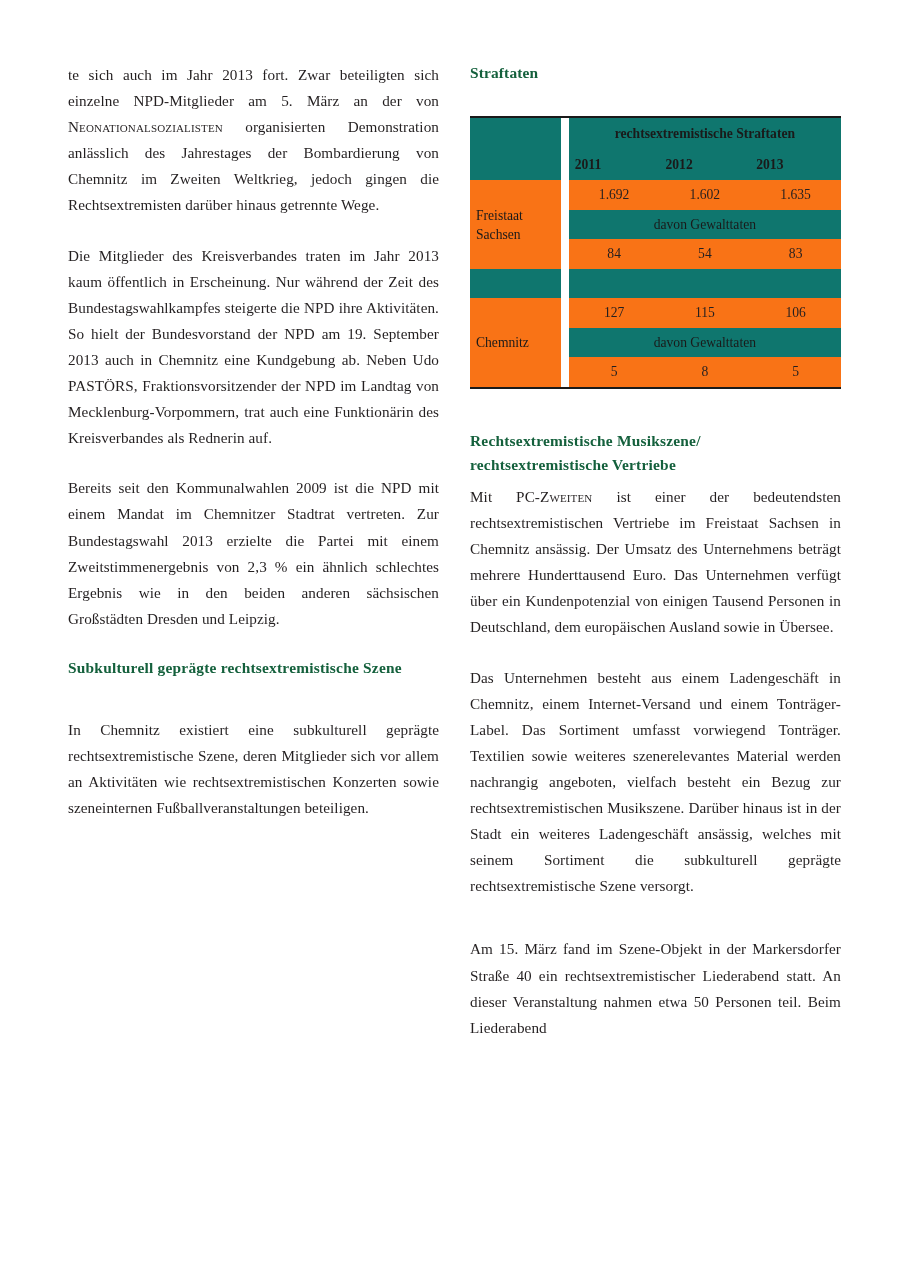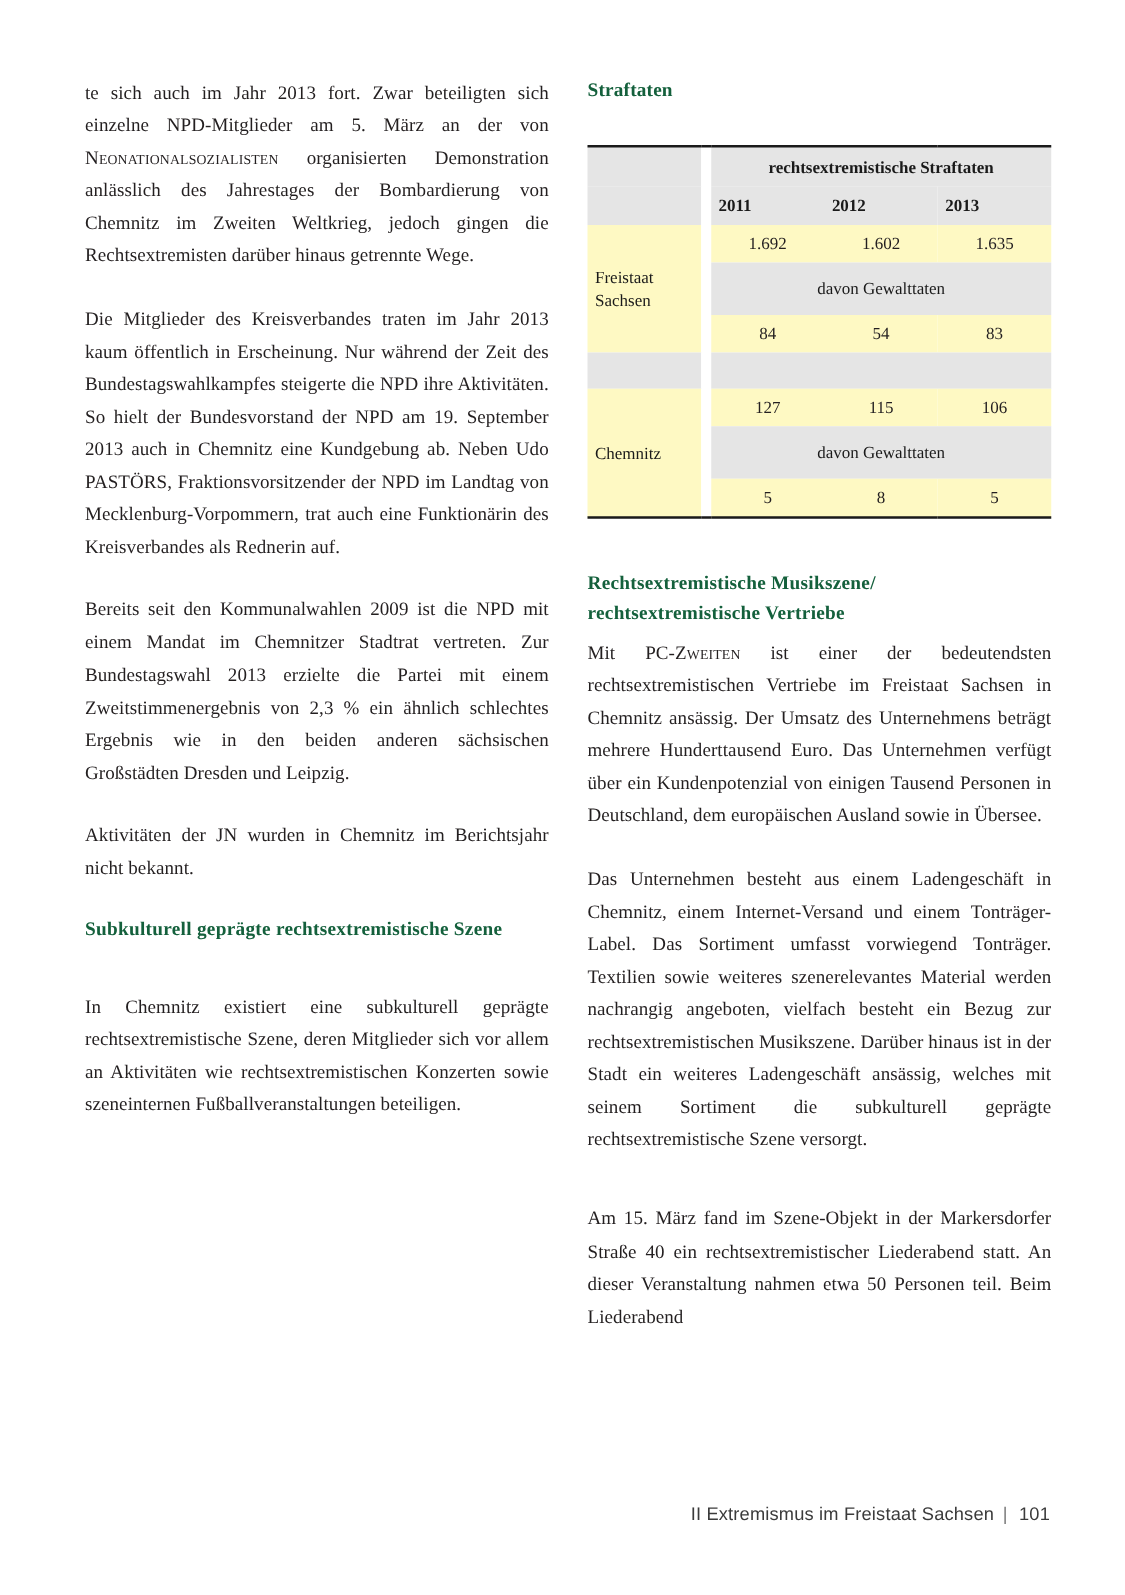--- a/index.html
+++ b/index.html
@@ -101,24 +101,24 @@
     font-size: 13.6px;
     line-height: 19px;
     color: #1a1a1a;
     background: #ffffff;
     padding-left: 6px;
     padding-right: 4px;
     margin-left: 38px;
   }
 
   td.shade {
-    background: #e5e5e5;
+    background: #0f766e;
   }
   td.plain {
-    background: #fef9c3;
+    background: #f97316;
   }
 
   td.num {
     text-align: center;
     font-size: 13.6px;
     color: #231f20;
   }
   td.yr {
     text-align: left;
     font-weight: bold;
@@ -134,21 +134,21 @@
   }
   td.span-sub {
     text-align: center;
     font-size: 13.6px;
     color: #1a1a1a;
   }
 
   tr.hrow-title td { height: 31px; }
   tr.hrow-years td { height: 31px; }
   tr.data-row td   { height: 30px; }
-  tr.band-row td   { height: 42px; }
+  tr.band-row td   { height: 29px; }
   tr.gap-row  td   { height: 29px; }
 
   
   td.gutter {
     width: 8px;
     background: #ffffff;
     padding: 0;
   }
 
   .footer {
@@ -183,21 +183,20 @@
     <div class="col col-left">
 
       <p class="body-text">
         <span>te sich auch im Jahr 2013 fort. Zwar beteiligten sich einzelne NPD-Mitglieder am 5. März an der von </span><span class="smallcaps">Neonationalsozialisten</span><span> organisierten Demonstration anlässlich des Jahrestages der Bombardierung von Chemnitz im Zweiten Weltkrieg, jedoch gingen die Rechtsextremisten darüber hinaus getrennte Wege.</span>
       </p>
 
       <p class="body-text">Die Mitglieder des Kreisverbandes traten im Jahr 2013 kaum öffentlich in Erscheinung. Nur während der Zeit des Bundestagswahlkampfes steigerte die NPD ihre Aktivitäten. So hielt der Bundesvorstand der NPD am 19. September 2013 auch in Chemnitz eine Kundgebung ab. Neben Udo PASTÖRS, Fraktionsvorsitzender der NPD im Landtag von Mecklenburg-Vorpommern, trat auch eine Funktionärin des Kreisverbandes als Rednerin auf.</p>
 
       <p class="body-text">Bereits seit den Kommunalwahlen 2009 ist die NPD mit einem Mandat im Chemnitzer Stadtrat vertreten. Zur Bundestagswahl 2013 erzielte die Partei mit einem Zweitstimmenergebnis von 2,3 % ein ähnlich schlechtes Ergebnis wie in den beiden anderen sächsischen Großstädten Dresden und Leipzig.</p>
 
-      <p class="body-text">Aktivitäten der JN wurden in Chemnitz im Berichtsjahr nicht bekannt.</p>
 
       <h2 class="section-head">Subkulturell geprägte rechtsextremistische Szene</h2>
 
       <p class="body-text">In Chemnitz existiert eine subkulturell geprägte rechtsextremistische Szene, deren Mitglieder sich vor allem an Aktivitäten wie rechtsextremistischen Konzerten sowie szeneinternen Fußballveranstaltungen beteiligen.</p>
 
     </div>
 
     <div class="col col-right">
 
       <h2 class="table-head">Straftaten</h2>
@@ -277,19 +276,14 @@
         <span>Mit PC-</span><span class="smallcaps">Zweiten</span><span> ist einer der bedeutendsten rechtsextremistischen Vertriebe im Freistaat Sachsen in Chemnitz ansässig. Der Umsatz des Unternehmens beträgt mehrere Hunderttausend Euro. Das Unternehmen verfügt über ein Kundenpotenzial von einigen Tausend Personen in Deutschland, dem europäischen Ausland sowie in Übersee.</span>
       </p>
 
       <p class="body-text">Das Unternehmen besteht aus einem Ladengeschäft in Chemnitz, einem Internet-Versand und einem Tonträger-Label. Das Sortiment umfasst vorwiegend Tonträger. Textilien sowie weiteres szenerelevantes Material werden nachrangig angeboten, vielfach besteht ein Bezug zur rechtsextremistischen Musikszene. Darüber hinaus ist in der Stadt ein weiteres Ladengeschäft ansässig, welches mit seinem Sortiment die subkulturell geprägte rechtsextremistische Szene versorgt.</p>
 
       <p class="body-text">Am 15. März fand im Szene-Objekt in der Markersdorfer Straße 40 ein rechtsextremistischer Liederabend statt. An dieser Veranstaltung nahmen etwa 50 Personen teil. Beim Liederabend</p>
 
     </div>
   </div>
 
-  <div class="footer">
-    <div class="footer-inner">
-      <span>II Extremismus im Freistaat Sachsen</span><span class="footer-sep">|</span><span>101</span>
-    </div>
-  </div>
 
 </div>
 
 </body></html>

